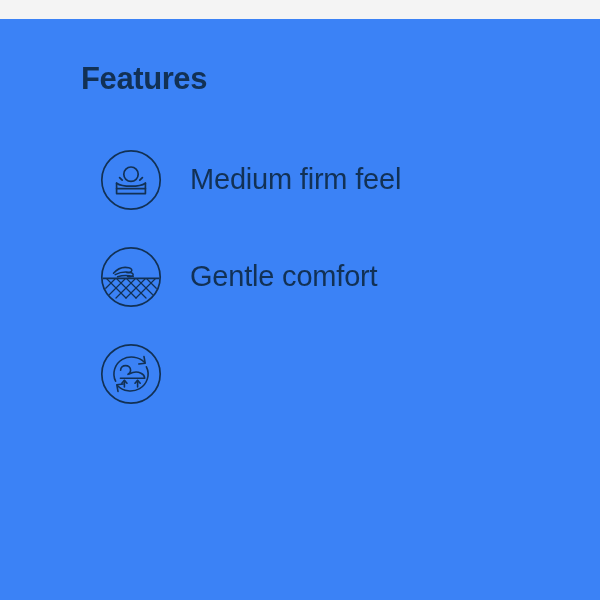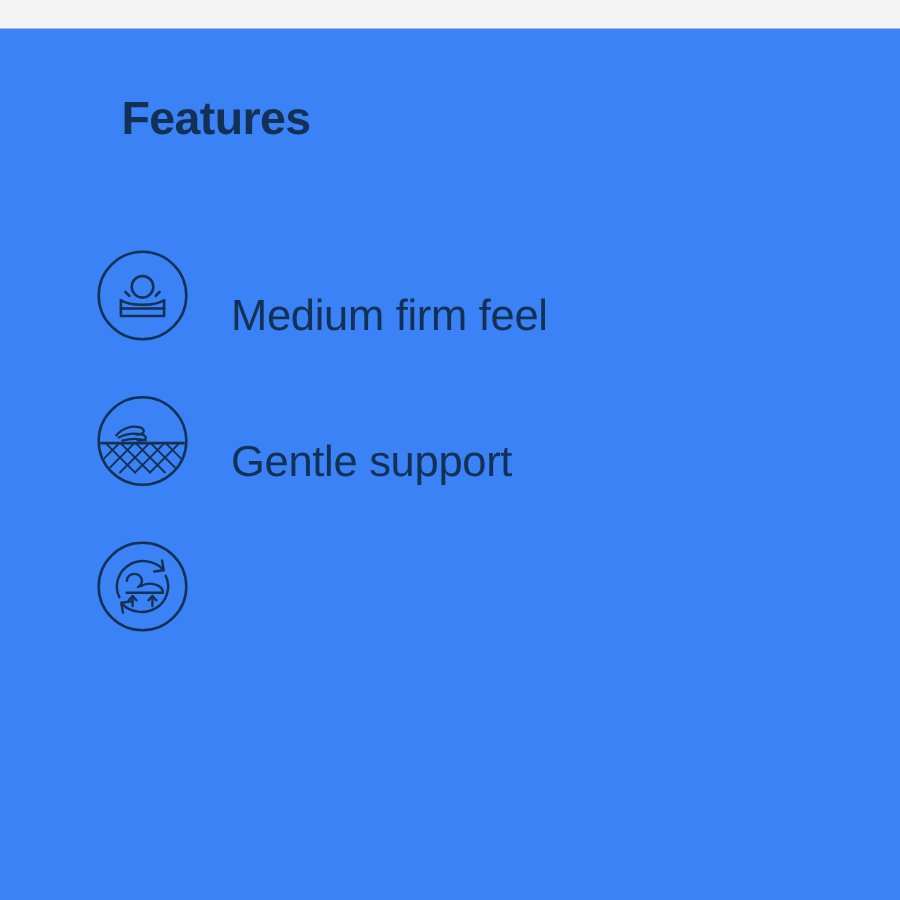--- a/index.html
+++ b/index.html
@@ -39,23 +39,23 @@
     position: absolute;
     left: 0;
     top: 112px;
     width: 600px;
     margin: 0;
     padding: 0;
     list-style: none;
   }
   .feature-row {
     display: flex;
-    align-items: flex-end;
+    align-items: center;
     height: 97px;
-    padding-left: 64px;
+    padding-left: 100px;
     box-sizing: border-box;
   }
   .feature-icon {
     flex: 0 0 auto;
     width: 62px;
     height: 62px;
     display: block;
   }
   .feature-icon svg {
     display: block;
@@ -123,21 +123,21 @@
             </g>
             <path d="M2 32.4 L60 32.4" stroke-width="1.9"></path>
           </g>
           <g stroke-width="1.5">
             <path d="M13.5 27.3 C17.5 22.6 23.5 20.6 28.8 21.8 C31.6 22.4 32.6 24.2 31.2 25.6 C30.2 26.6 28.4 26.9 26.6 26.6"></path>
             <path d="M15.2 28.6 C19.6 26.4 25.6 25.6 30.4 26.6 C33.2 27.2 34.0 28.9 32.4 30.0 C31.2 30.8 29.2 30.9 27.6 30.5"></path>
             <path d="M17.6 30.7 C22.4 29.4 28.6 29.4 33.2 30.6"></path>
           </g>
         </svg>
       </span>
-      <span class="feature-label">Gentle support</span>
+      <span class="feature-label">Gentle comfort</span>
     </li>
 
     <li class="feature-row">
       <span class="feature-icon">
         <svg viewBox="0 0 62 62" xmlns="http://www.w3.org/2000/svg" fill="none" stroke="#123155" stroke-width="1.7" stroke-linecap="round" stroke-linejoin="round">
           <circle cx="31" cy="31" r="29.2"></circle>
           <g stroke-width="1.6">
             <path d="M44.4 19.3 C39.0 13.6 29.4 12.4 22.4 16.4 C14.6 20.9 11.8 30.6 15.6 38.2"></path>
             <path d="M44.0 13.6 L45.2 20.2 L38.8 21.0"></path>
             <path d="M17.6 42.7 C23.0 48.4 32.6 49.6 39.6 45.6 C47.4 41.1 50.2 31.4 46.4 23.8"></path>

